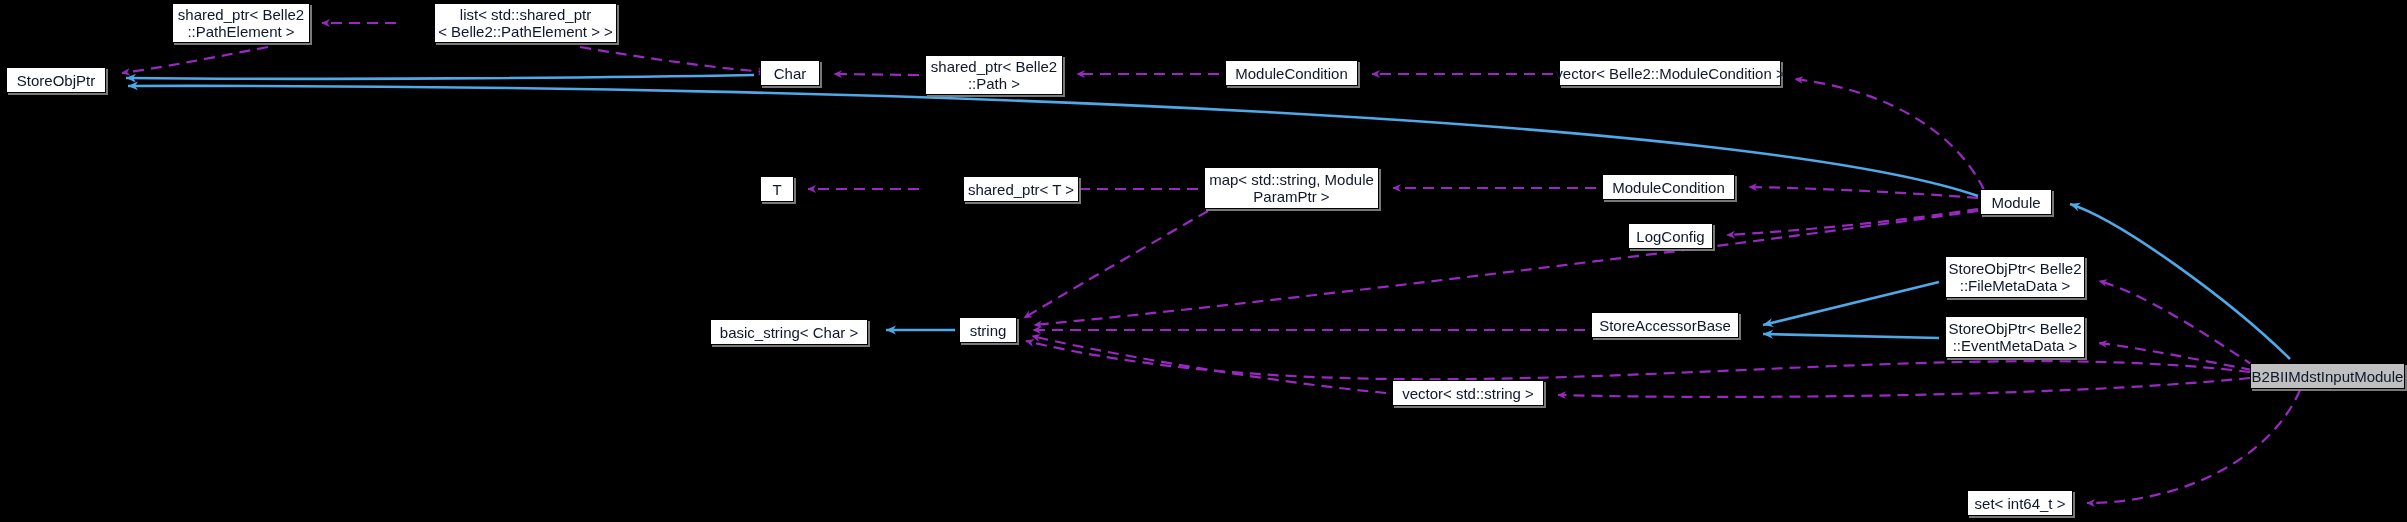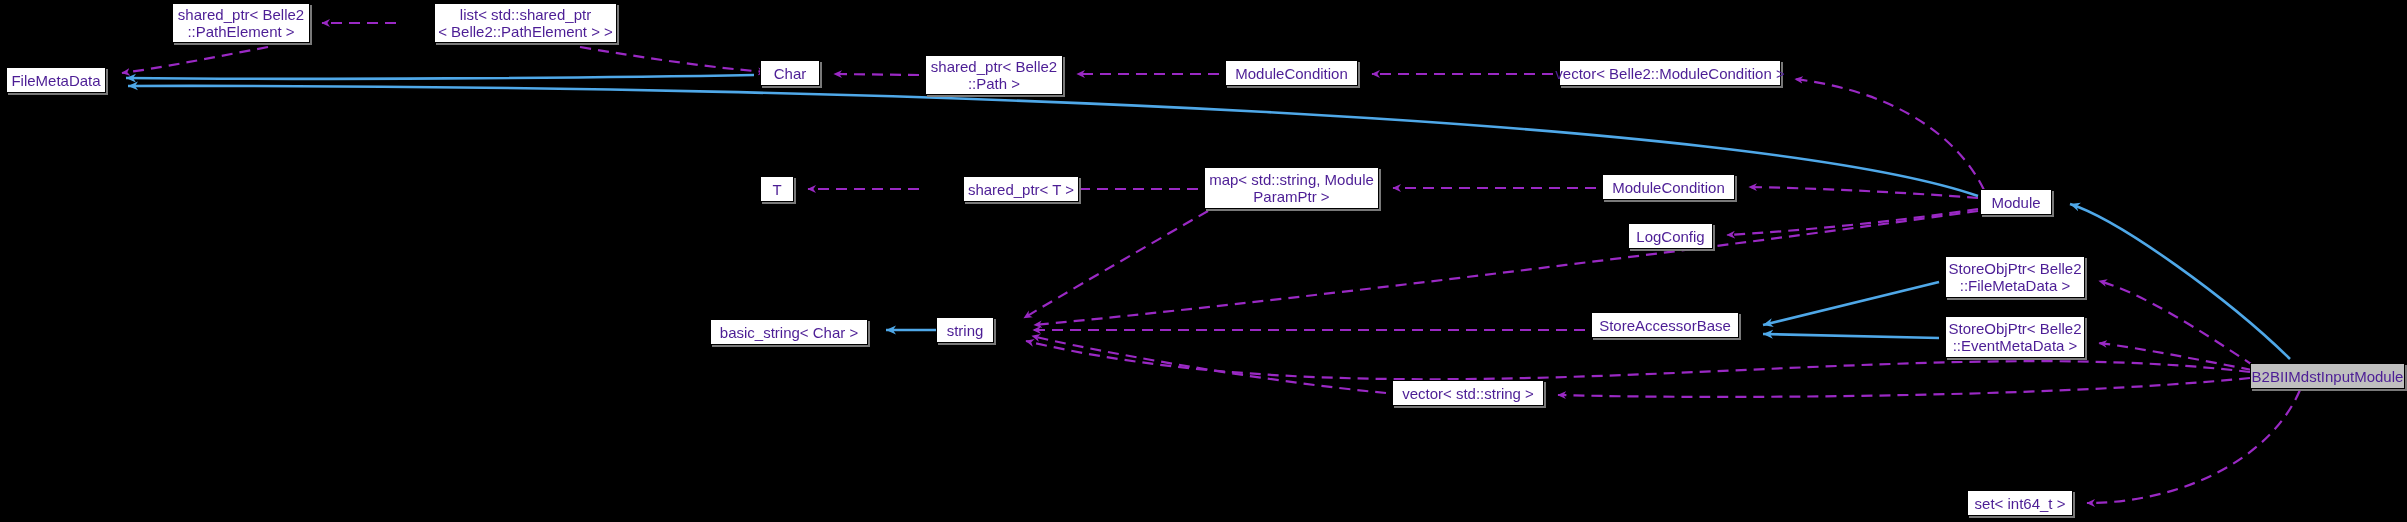--- a/index.html
+++ b/index.html
@@ -20,21 +20,21 @@
     left: 0;
     top: 0;
     width: 2407px;
     height: 522px;
   }
   .node {
     position: absolute;
     box-sizing: border-box;
     border: 1px solid #000000;
     background: #ffffff;
-    color: #4c1d95;
+    color: #0f172a;
     font-size: 15px;
     line-height: 17px;
     text-align: center;
     display: flex;
     align-items: center;
     justify-content: center;
     white-space: pre;
     box-shadow: 2px 2px 0 0 rgba(128,128,128,0.95);
     z-index: 5;
   }
@@ -85,41 +85,41 @@
       <path d="M 754,75 C 600,78 300,80 126,78"></path>
       <path d="M 1978,196 C 1760,120 900,84 128,86"></path>
       <path d="M 955,330 L 886,330"></path>
       <path d="M 1939,282 L 1763,325"></path>
       <path d="M 1939,338 L 1763,334"></path>
       <path d="M 2290,359 C 2230,300 2120,220 2070,204"></path>
     </g>
   </svg>
 
   <div id="node-layer">
-      <div class="node" style="left: 6px; top: 67px; width: 100px; height: 26px;">FileMetaData</div>
+      <div class="node" style="left: 6px; top: 67px; width: 100px; height: 26px;">StoreObjPtr</div>
       <div class="node" style="left: 172px; top: 3px; width: 138px; height: 40px;">shared_ptr&lt; Belle2
 ::PathElement &gt;</div>
       <div class="node" style="left: 402px; top: 3px; width: 183px; height: 40px; margin-left: 32px;">list&lt; std::shared_ptr
 &lt; Belle2::PathElement &gt; &gt;</div>
       <div class="node" style="left: 760px; top: 60px; width: 60px; height: 26px;">Char</div>
       <div class="node" style="left: 925px; top: 55px; width: 138px; height: 40px;">shared_ptr&lt; Belle2
 ::Path &gt;</div>
       <div class="node" style="left: 1225px; top: 60px; width: 133px; height: 26px;">ModuleCondition</div>
       <div class="node" style="left: 1559px; top: 60px; width: 222px; height: 26px;">vector&lt; Belle2::ModuleCondition &gt;</div>
       <div class="node" style="left: 760px; top: 176px; width: 34px; height: 26px;">T</div>
       <div class="node" style="left: 925px; top: 176px; width: 116px; height: 26px; margin-left: 38px;">shared_ptr&lt; T &gt;</div>
       <div class="node" style="left: 1204px; top: 167px; width: 175px; height: 42px;">map&lt; std::string, Module
 ParamPtr &gt;</div>
       <div class="node" style="left: 1602px; top: 174px; width: 133px; height: 26px;">ModuleCondition</div>
       <div class="node" style="left: 1628px; top: 223px; width: 85px; height: 26px;">LogConfig</div>
       <div class="node" style="left: 1980px; top: 189px; width: 72px; height: 26px; text-align: right;">Module</div>
       <div class="node" style="left: 1945px; top: 256px; width: 140px; height: 42px;">StoreObjPtr&lt; Belle2
 ::FileMetaData &gt;</div>
       <div class="node" style="left: 710px; top: 319px; width: 158px; height: 26px;">basic_string&lt; Char &gt;</div>
-      <div class="node" style="left: 936px; top: 317px; width: 58px; height: 26px;">string</div>
+      <div class="node" style="left: 959px; top: 317px; width: 58px; height: 26px;">string</div>
       <div class="node" style="left: 1591px; top: 302px; width: 148px; height: 26px; margin-top: 10px;">StoreAccessorBase</div>
       <div class="node" style="left: 1945px; top: 316px; width: 140px; height: 42px;">StoreObjPtr&lt; Belle2
 ::EventMetaData &gt;</div>
       <div class="node" style="left: 1392px; top: 380px; width: 152px; height: 26px;">vector&lt; std::string &gt;</div>
       <div class="node focus" style="left: 2250px; top: 363px; width: 155px; height: 26px;">B2BIIMdstInputModule</div>
       <div class="node" style="left: 1967px; top: 490px; width: 106px; height: 26px;">set&lt; int64_t &gt;</div>
     </div>
 </div>
 
 </body></html>

